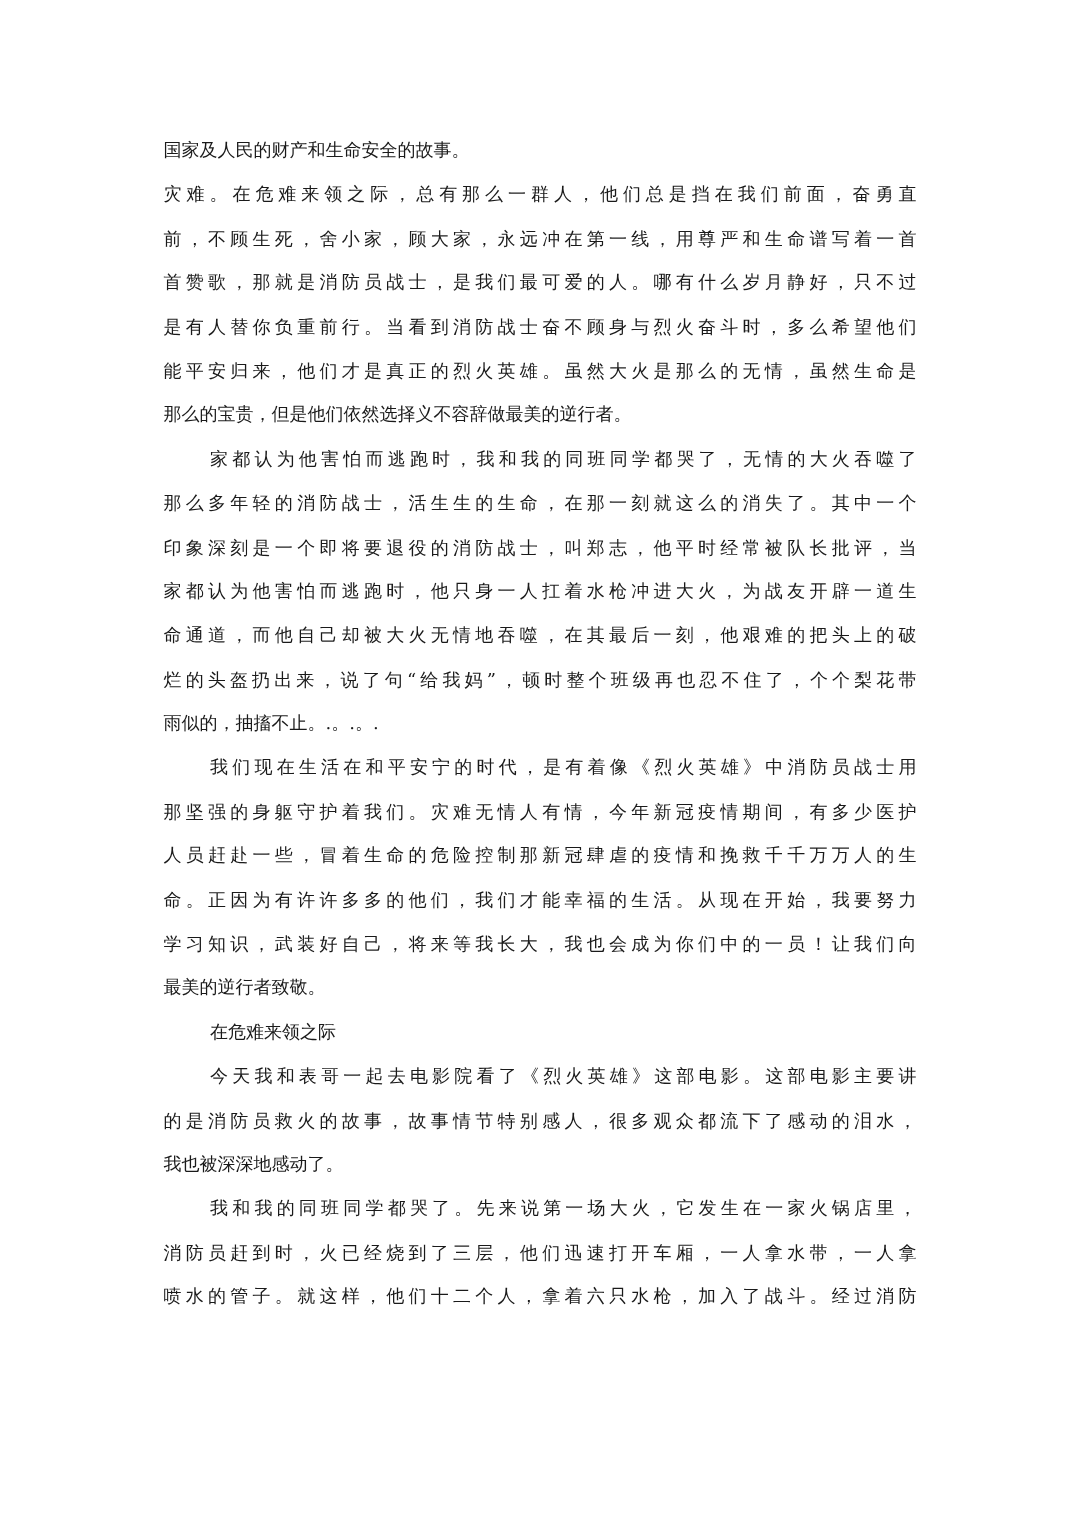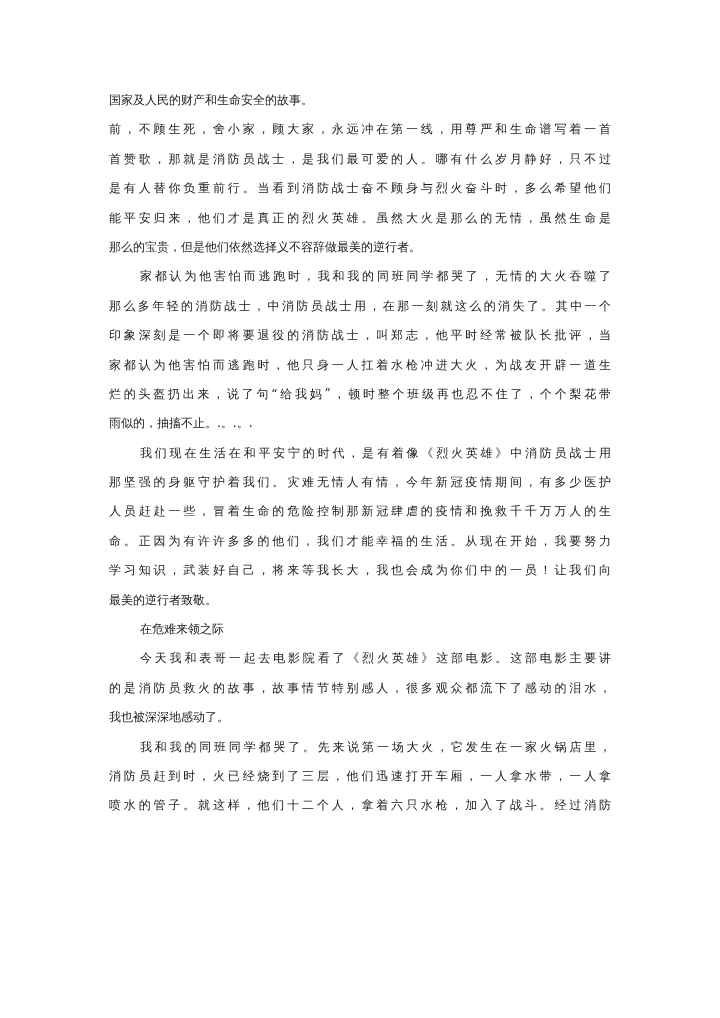--- a/index.html
+++ b/index.html
@@ -14,29 +14,31 @@
     text-align: justify; text-align-last: justify; letter-spacing: 0px;
   }
   .line.last { text-align-last: left; }
   .indent { padding-left: 31px; }
 </style>
 </head>
 <body>
 
 <div class="page" id="page">
     <div class="line last">国家及人民的财产和生命安全的故事。</div>
+    <div class="line">灾难。在危难来领之际，总有那么一群人，他们总是挡在我们前面，奋勇直</div>
     <div class="line">前，不顾生死，舍小家，顾大家，永远冲在第一线，用尊严和生命谱写着一首</div>
     <div class="line">首赞歌，那就是消防员战士，是我们最可爱的人。哪有什么岁月静好，只不过</div>
     <div class="line">是有人替你负重前行。当看到消防战士奋不顾身与烈火奋斗时，多么希望他们</div>
     <div class="line">能平安归来，他们才是真正的烈火英雄。虽然大火是那么的无情，虽然生命是</div>
     <div class="line last">那么的宝贵，但是他们依然选择义不容辞做最美的逆行者。</div>
     <div class="line indent">家都认为他害怕而逃跑时，我和我的同班同学都哭了，无情的大火吞噬了</div>
-    <div class="line">那么多年轻的消防战士，中消防员战士用，在那一刻就这么的消失了。其中一个</div>
+    <div class="line">那么多年轻的消防战士，活生生的生命，在那一刻就这么的消失了。其中一个</div>
     <div class="line">印象深刻是一个即将要退役的消防战士，叫郑志，他平时经常被队长批评，当</div>
     <div class="line">家都认为他害怕而逃跑时，他只身一人扛着水枪冲进大火，为战友开辟一道生</div>
+    <div class="line">命通道，而他自己却被大火无情地吞噬，在其最后一刻，他艰难的把头上的破</div>
     <div class="line">烂的头盔扔出来，说了句“给我妈”，顿时整个班级再也忍不住了，个个梨花带</div>
     <div class="line last">雨似的，抽搐不止。.。.。.</div>
     <div class="line indent">我们现在生活在和平安宁的时代，是有着像《烈火英雄》中消防员战士用</div>
     <div class="line">那坚强的身躯守护着我们。灾难无情人有情，今年新冠疫情期间，有多少医护</div>
     <div class="line">人员赶赴一些，冒着生命的危险控制那新冠肆虐的疫情和挽救千千万万人的生</div>
     <div class="line">命。正因为有许许多多的他们，我们才能幸福的生活。从现在开始，我要努力</div>
     <div class="line">学习知识，武装好自己，将来等我长大，我也会成为你们中的一员！让我们向</div>
     <div class="line last">最美的逆行者致敬。</div>
     <div class="line indent last">在危难来领之际</div>
     <div class="line indent">今天我和表哥一起去电影院看了《烈火英雄》这部电影。这部电影主要讲</div>

